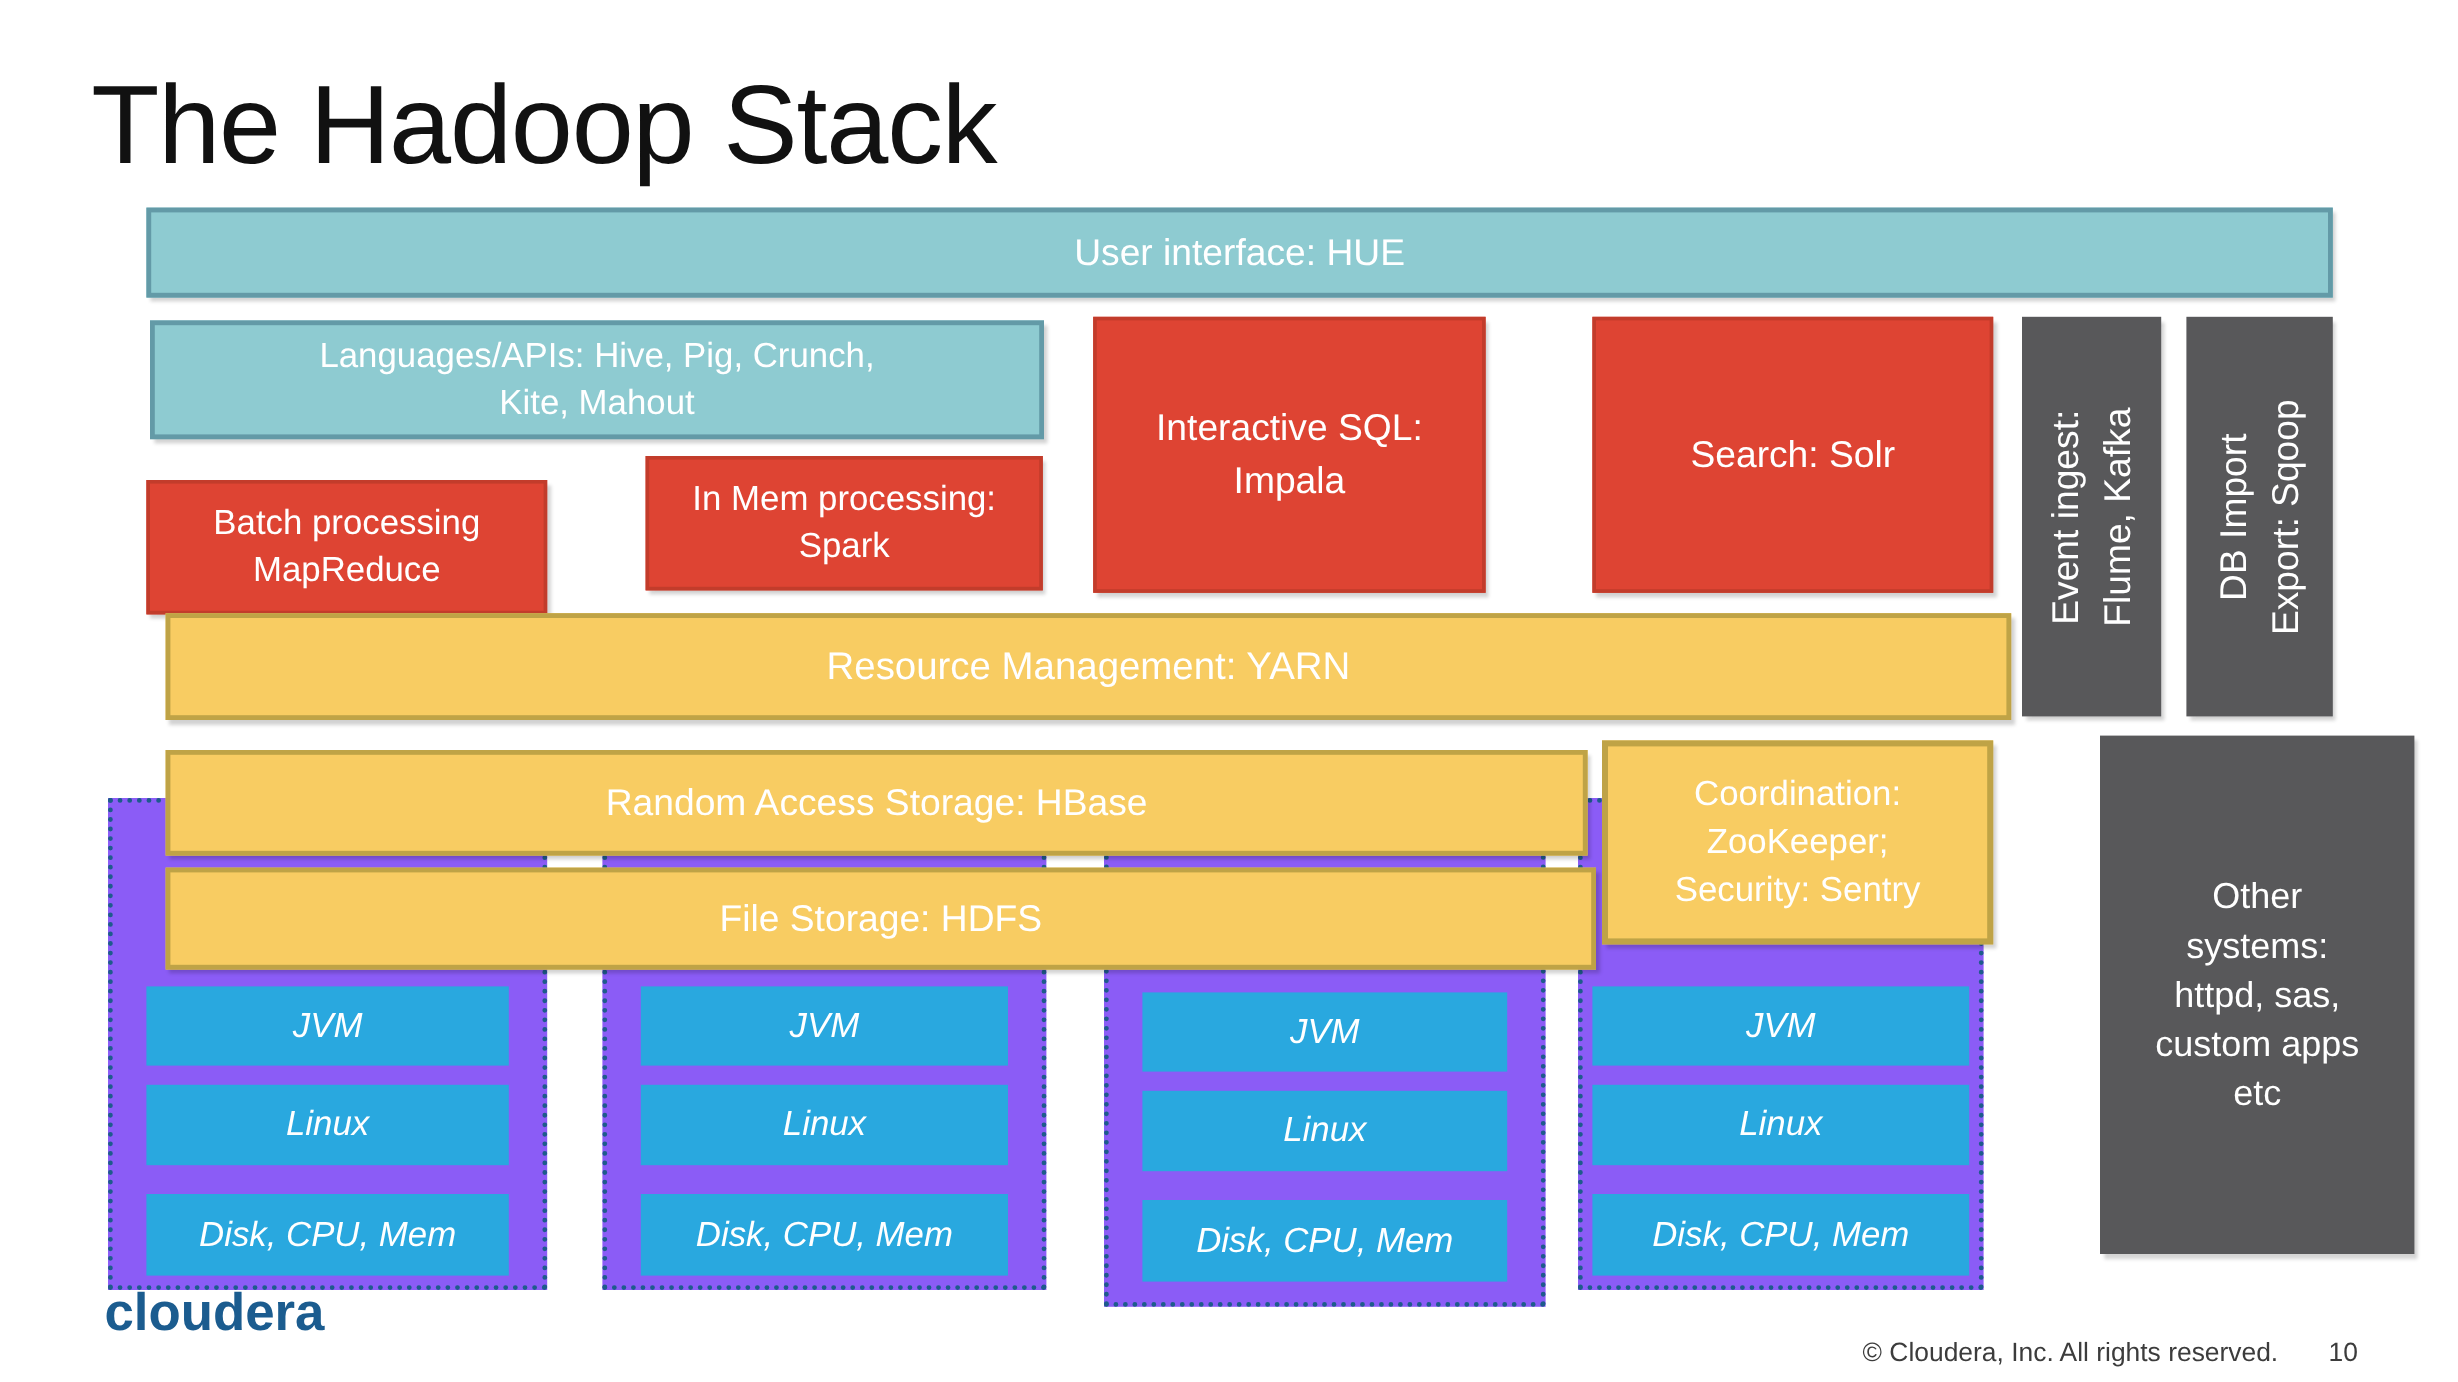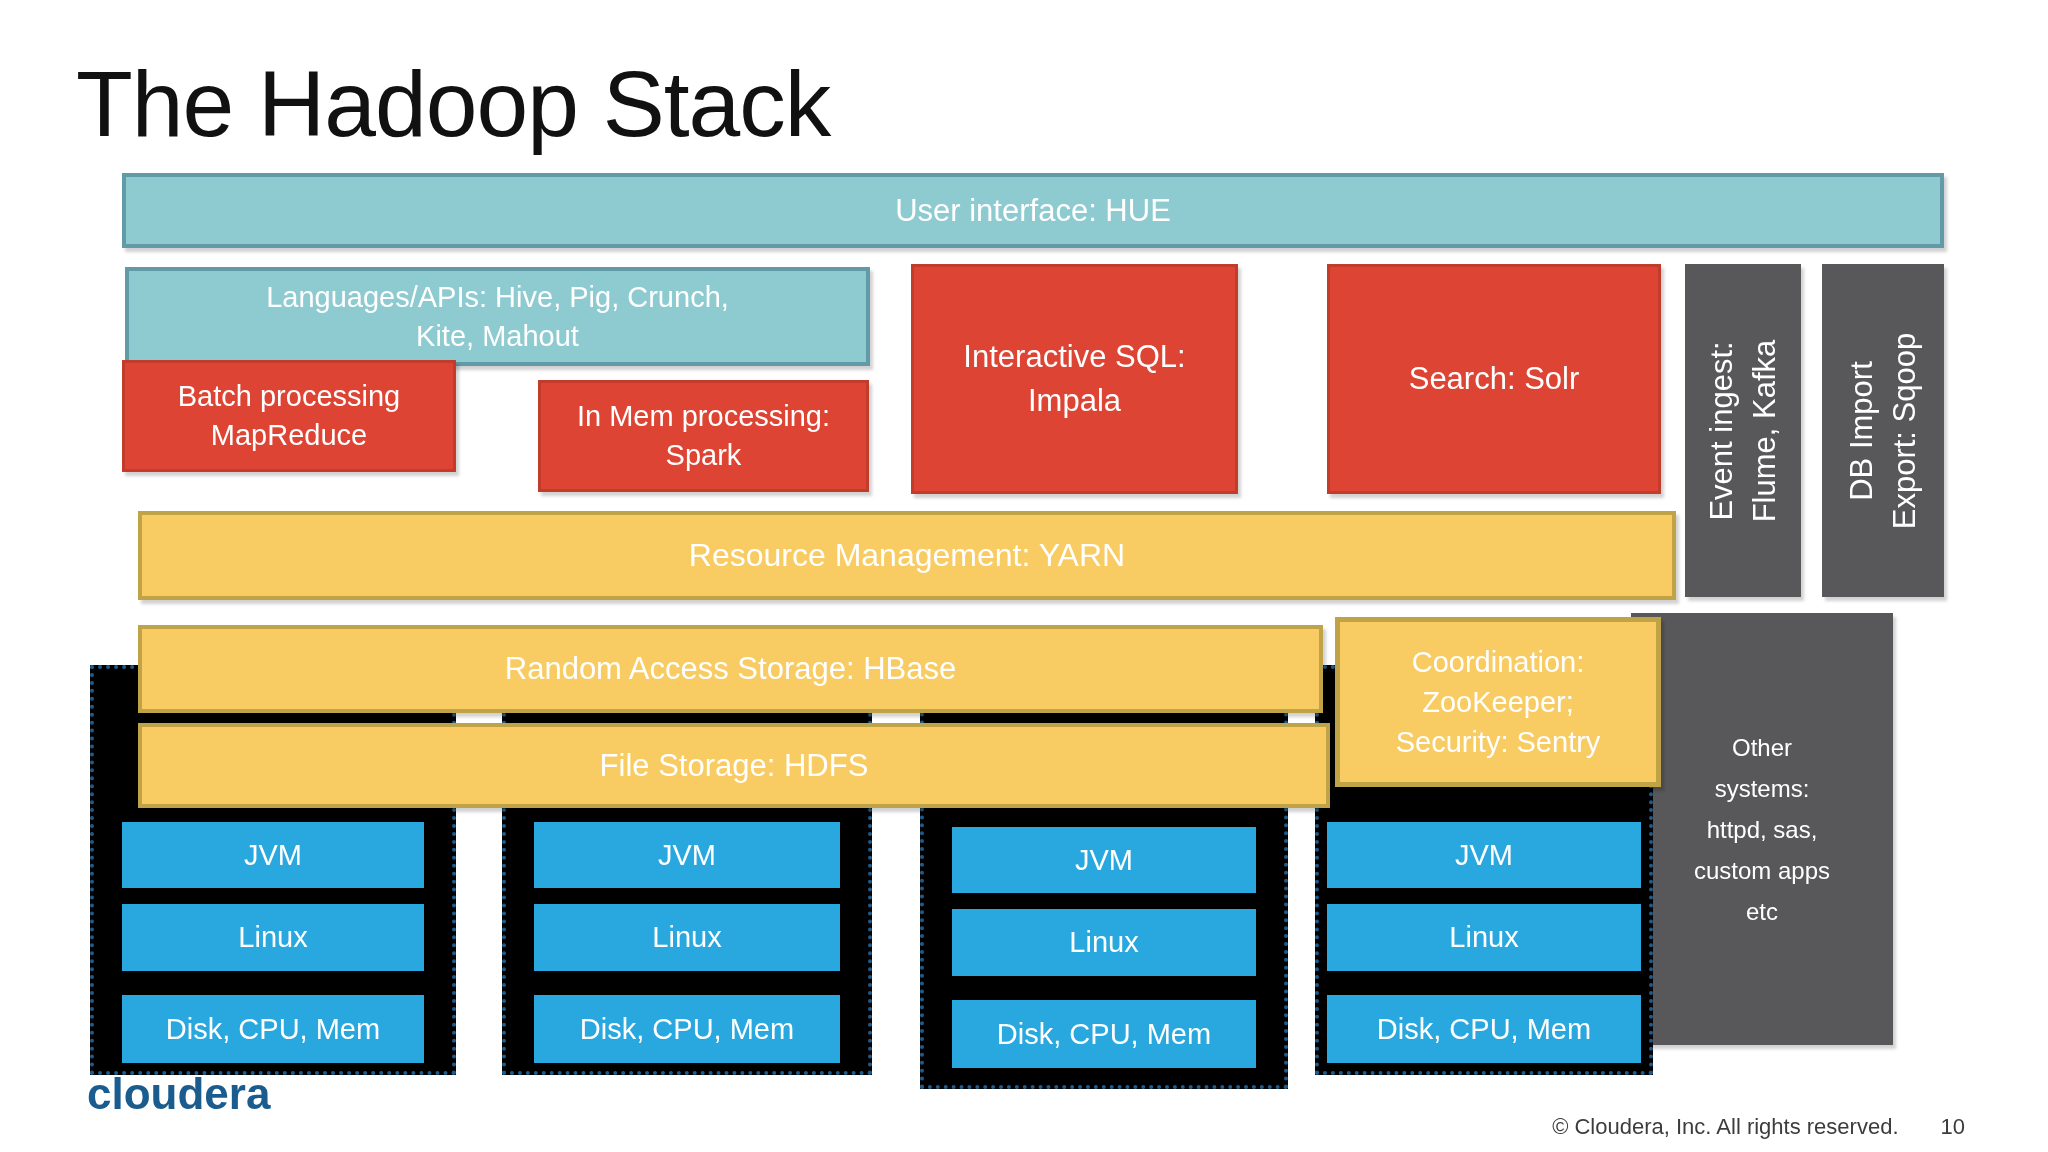--- a/index.html
+++ b/index.html
@@ -16,21 +16,21 @@
   .teal   { background:#8ECBD1; border:4px solid #639AA7; }
   .red    { background:#DE4433; border:3px solid #C23C2B; }
   .yellow { background:#F8CC62; border:4px solid #BFA346;margin-left:16px; }
   .gray   { background:#58585A; }
   .blue   { background:#29A8DF; }
   .title {
     font-size:93px; color:#111111; letter-spacing:-1px; line-height:1;
     white-space:nowrap;
   }
   .node-col {
-    background:#000000; border:4px dotted #1E5B8C; z-index:1;
+    background:#8b5cf6; border:4px dotted #1E5B8C; z-index:1;font-style:italic;
   }
   .nbox {
     position:absolute; box-sizing:border-box;
     display:flex; align-items:center; justify-content:center;
     color:#ffffff; font-size:29px; z-index:2;
   }
   .bar { z-index:3; }
   .vbox { z-index:2; }
   .vtext {
     position:absolute; left:50%; top:50%;
@@ -76,21 +76,21 @@
     <div class="nbox blue" style="left:8px; right:8px; top:153px; height:66px;">JVM</div>
     <div class="nbox blue" style="left:8px; right:8px; top:235px; height:67px;">Linux</div>
     <div class="nbox blue" style="left:8px; right:8px; top:326px; height:68px;">Disk, CPU, Mem</div>
   </div>
 
   <div class="abs box teal shadow" style="left:122px; top:173px; width:1822px; height:75px; font-size:31px;">User interface: HUE</div>
 
   <div class="abs box teal shadow" style="left:125px; top:267px; width:745px; height:99px; font-size:29px; line-height:39px;">Languages/APIs: Hive, Pig, Crunch,
 Kite, Mahout</div>
 
-  <div class="abs box red shadow" style="left:122px; top:360px; width:334px; height:112px; font-size:29px; line-height:39px;">Batch processing
+  <div class="abs box red shadow" style="left:122px; top:400px; width:334px; height:112px; font-size:29px; line-height:39px;">Batch processing
 MapReduce</div>
 
   <div class="abs box red shadow" style="left:911px; top:264px; width:327px; height:230px; font-size:31px; line-height:44px;">Interactive SQL:
 Impala</div>
 
   <div class="abs box red shadow" style="left:538px; top:380px; width:331px; height:112px; font-size:29px; line-height:39px;">In Mem processing:
 Spark</div>
 
   <div class="abs box red shadow" style="left:1327px; top:264px; width:334px; height:230px; font-size:31px;">Search: Solr</div>
 
@@ -107,21 +107,21 @@
   <div class="abs box yellow shadow bar" style="left:122px; top:511px; width:1538px; height:89px; font-size:32px;">Resource Management: YARN</div>
 
   <div class="abs box yellow shadow bar" style="left:122px; top:625px; width:1185px; height:88px; font-size:31px;">Random Access Storage: HBase</div>
 
   <div class="abs box yellow shadow bar" style="left:122px; top:723px; width:1192px; height:85px; font-size:31px;">File Storage: HDFS</div>
 
   <div class="abs box yellow shadow bar" style="left:1319px; top:617px; width:326px; height:170px; font-size:29px; line-height:40px; border-width:5px;">Coordination:
 ZooKeeper;
 Security: Sentry</div>
 
-  <div class="abs box gray shadow" style="left:1631px; top:613px; width:262px; height:432px; font-size:24px; line-height:41px;text-align:center;">Other
+  <div class="abs box gray shadow" style="left:1750px; top:613px; width:262px; height:432px; font-size:30px; line-height:41px;text-align:center;">Other
 systems:
 httpd, sas,
 custom apps
 etc</div>
 
   <div class="abs logo" style="left:87px; top:1072px;">cloudera</div>
 
   <div class="abs footer" style="right:83px; top:1114px;margin-left:23px;">
     <span>© Cloudera, Inc. All rights reserved.</span>
     <span>10</span>

